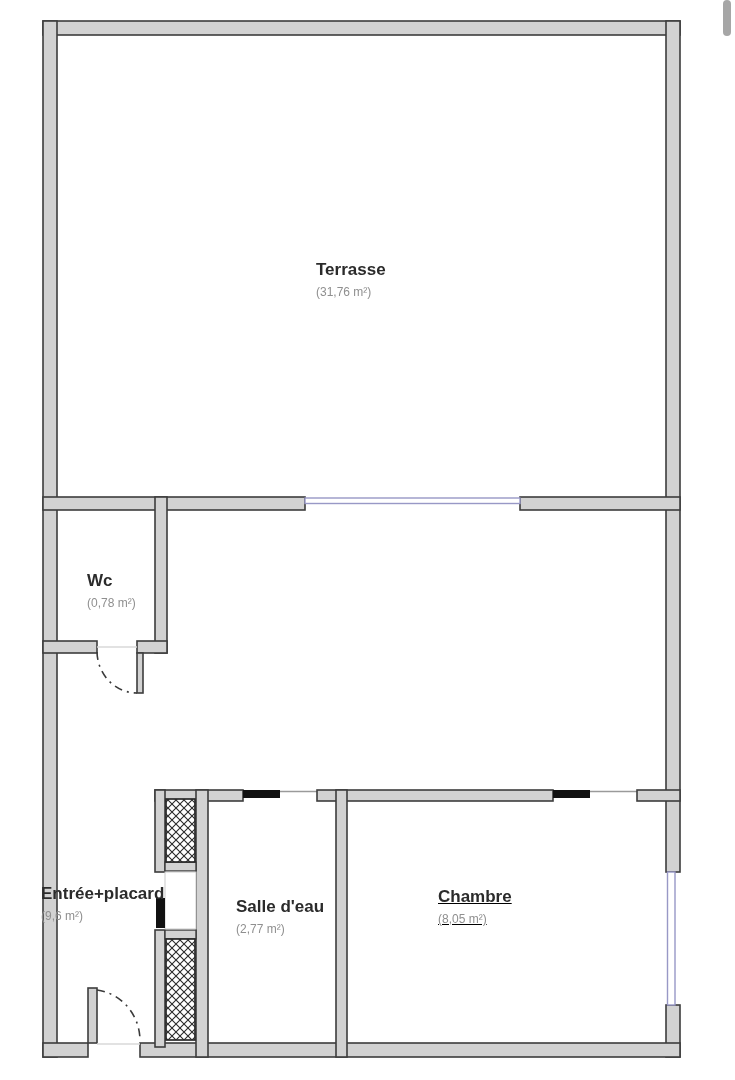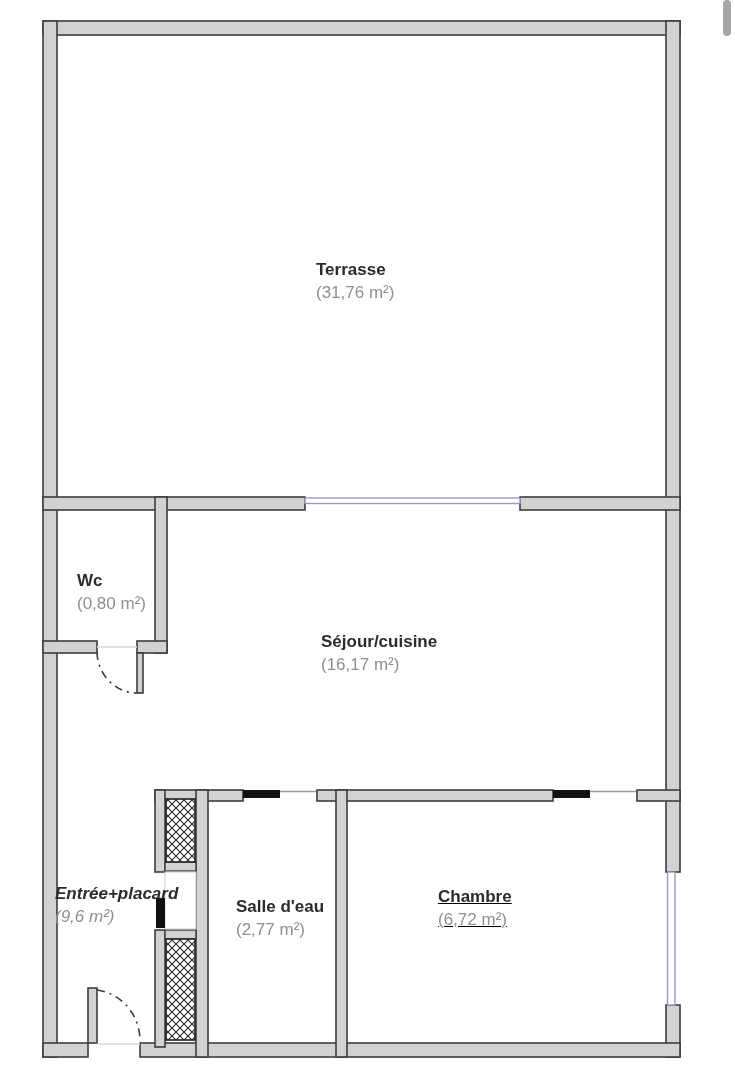--- a/index.html
+++ b/index.html
@@ -12,21 +12,21 @@
   .band{fill:#d2d2d2;stroke:#3d3d3d;stroke-width:1.4;}
   .blackdoor{fill:#111111;stroke:none;}
   .window{fill:#ffffff;stroke:#9898c6;stroke-width:1.4;}
   .threshold{stroke:#d9d9d9;stroke-width:1.5;}
   .thinline{stroke:#9a9a9a;stroke-width:1.5;}
   .doorarc{fill:none;stroke:#3a3a3a;stroke-width:1.6;stroke-dasharray:8 5 2 5;}
   .hatchbox{fill:url(#hatchp);stroke:#2a2a2a;stroke-width:1.7;}
   .niche{fill:#ffffff;stroke:#c9c9c9;stroke-width:1;}
   .room-label{position:absolute;white-space:nowrap;}
   .room-name{font-size:17px;font-weight:bold;color:#2b2b2b;line-height:21px;}
-  .room-area{font-size:17px;color:#8f8f8f;line-height:21px;margin-top:2px;}
+  .room-area{font-size:12px;color:#8f8f8f;line-height:21px;margin-top:2px;}
   .scrollbar-thumb{
     position:absolute;left:723px;top:0;width:8px;height:36px;
     background:#a6a6a6;border-radius:4px;
   }
 </style>
 </head>
 <body>
 
 <div class="canvas">
 
@@ -93,39 +93,35 @@
     </g>
 
     <rect class="window" x="667.5" y="872" width="7.5" height="133"></rect>
   </svg>
 
   <div class="room-label" style="left:316px;top:259px;">
     <div class="room-name">Terrasse</div>
     <div class="room-area">(31,76 m²)</div>
   </div>
 
-  <div class="room-label" style="left:77px;top:570px;">
+  <div class="room-label" style="left:87px;top:570px;">
     <div class="room-name">Wc</div>
-    <div class="room-area">(0,80 m²)</div>
+    <div class="room-area">(0,78 m²)</div>
   </div>
 
-  <div class="room-label" style="left:321px;top:631px;">
-    <div class="room-name">Séjour/cuisine</div>
-    <div class="room-area">(16,17 m²)</div>
-  </div>
 
-  <div class="room-label" style="left:55px;top:883px;font-style:italic;">
+  <div class="room-label" style="left:41px;top:883px;">
     <div class="room-name">Entrée+placard</div>
     <div class="room-area">(9,6 m²)</div>
   </div>
 
   <div class="room-label" style="left:236px;top:896px;">
     <div class="room-name">Salle d'eau</div>
     <div class="room-area">(2,77 m²)</div>
   </div>
 
   <div class="room-label" style="left:438px;top:886px;text-decoration:underline;">
     <div class="room-name">Chambre</div>
-    <div class="room-area">(6,72 m²)</div>
+    <div class="room-area">(8,05 m²)</div>
   </div>
 
   <div class="scrollbar-thumb"></div>
 </div>
 
 </body></html>

